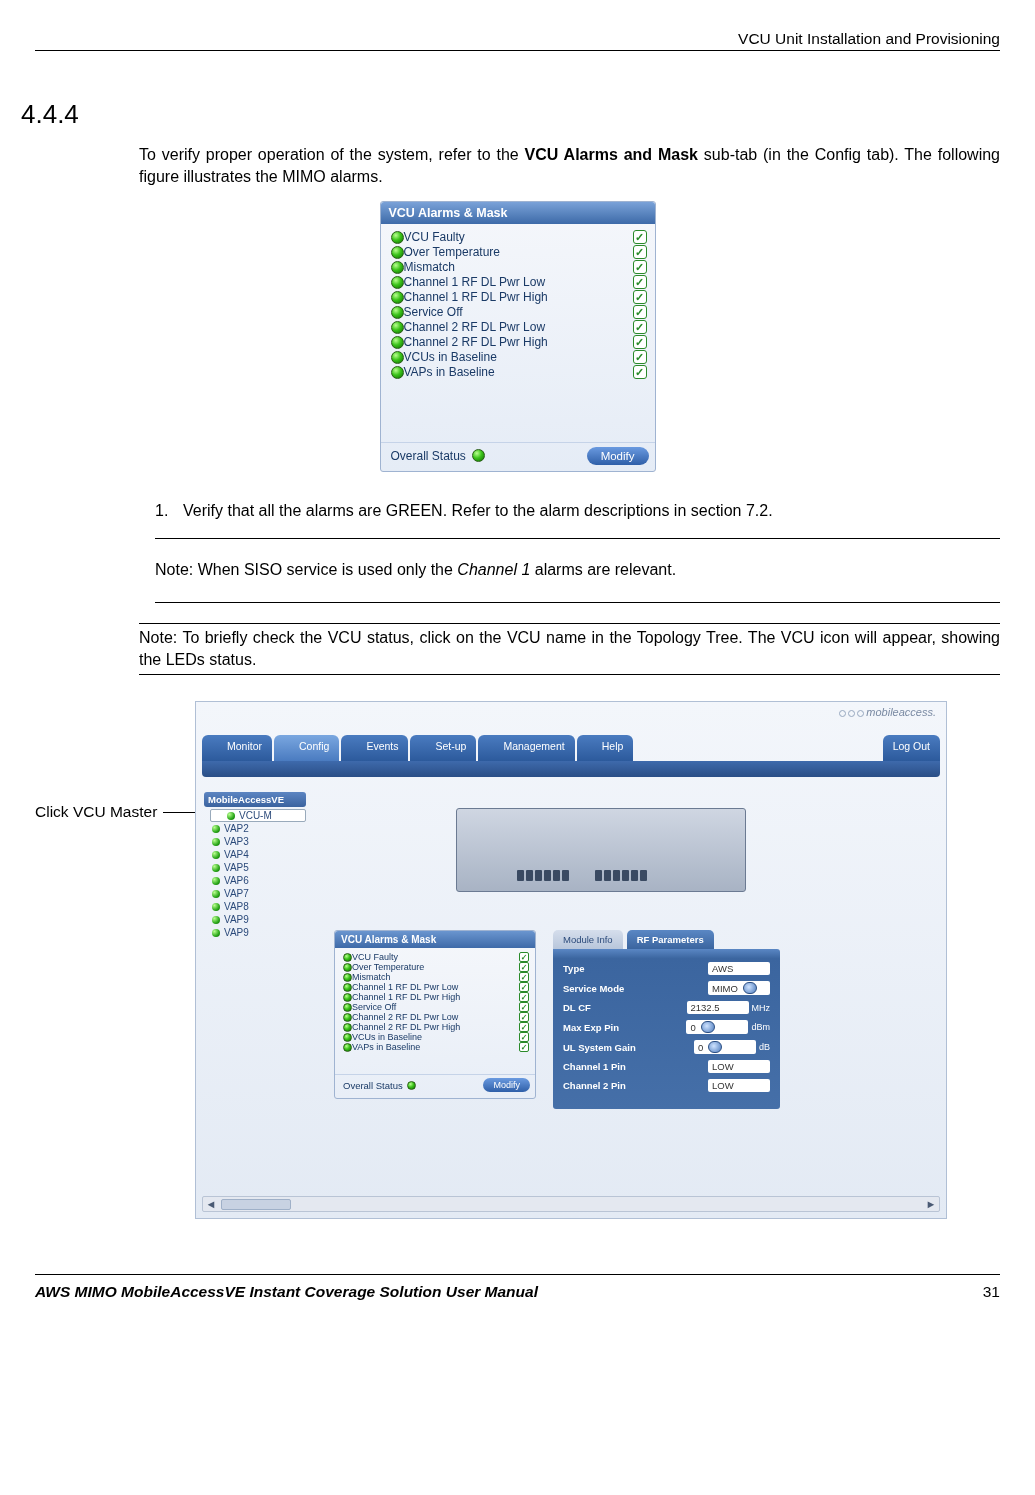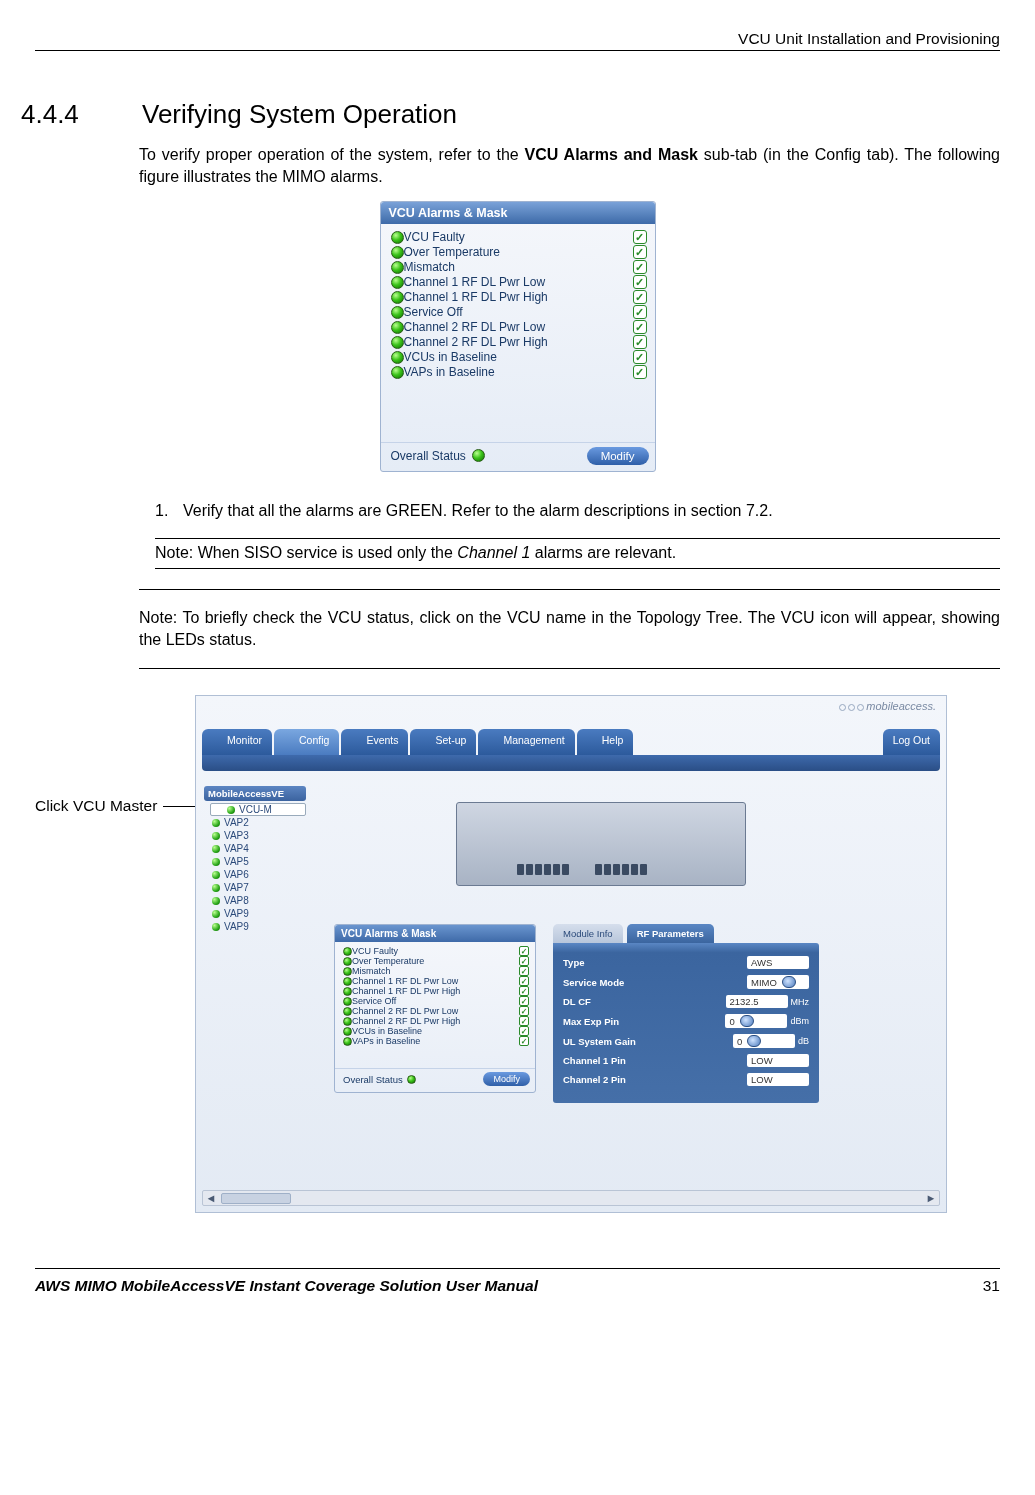--- a/index.html
+++ b/index.html
@@ -83,29 +83,29 @@
     font-family: inherit;
   }
 
   .numbered { margin: 0 0 16px 120px; display:flex; line-height:1.4; }
   .numbered .num { width: 28px; }
 
   .note-box {
     margin: 0 0 20px 120px;
     border-top: 1px solid #000;
     border-bottom: 1px solid #000;
-    padding: 3px 0;
+    padding: 20px 0;
     line-height: 1.4;
     text-align: justify;
   }
   .note-box2 {
     margin: 10px 0 26px 104px;
     border-top: 1px solid #000;
     border-bottom: 1px solid #000;
-    padding: 17px 0;
+    padding: 3px 0;
     line-height: 1.4;
     text-align: justify;
   }
 
   
   .shot2-wrap { display:flex; align-items:flex-start; margin-left: 0; }
   .annot-col { width: 160px; font-size: 15.5px; padding-top: 102px; text-align:left; }
   .annot-line { display:flex; align-items:center; white-space:nowrap; }
   .annot-dash {
     flex:1; border-top:1px solid #000; margin-left:6px; min-width:25px;
@@ -179,21 +179,21 @@
   .lp1 .alarm-row { padding:0; }
   .lp1 .alarm-label { font-size:9px; }
   .lp1 .led { width:9px; height:9px; }
   .lp1 .cb { width:10px; height:10px; font-size:8px; border-width:1.2px; border-radius:2px;}
   .lp1 .panel1-list { padding:4px 6px 0 8px; }
   .lp1 .panel1-footer { border-top:1px solid #c5d3e8; margin-top:22px; padding:3px 5px 2px 8px;}
   .lp1 .overall { font-size:9.5px; gap:4px;}
   .lp1 .modify-btn { font-size:9px; padding:2px 10px; }
 
   .lp2 {
-    position:absolute; left:357px; top:228px; width:266px;
+    position:absolute; left:357px; top:228px; width:227px;
   }
   .lp2-tabs { display:flex; gap:4px; }
   .lp2-tab {
     background: linear-gradient(#d5deec,#b8c6db); color:#2b4a7a;
     font-size:9.5px; padding:4px 10px; border-radius:5px 5px 0 0;
   }
   .lp2-tab.sel { background: linear-gradient(#5a87c4,#3b659f); color:#fff; font-weight:bold; }
   .lp2-body {
     background: linear-gradient(#5a87c4,#3b659f 6%, #3b659f 6%, #456fa8 100%);
     border-radius: 0 3px 3px 3px; padding: 10px 10px 14px 10px;
@@ -228,21 +228,20 @@
   .footer-right { font-size:15.5px; }
 </style>
 </head>
 <body>
 
 <div class="header-right">VCU Unit Installation and Provisioning</div>
 <hr class="page-rule">
 
 <div class="section-heading">
   <span class="sec-num">4.4.4</span>
-  <span>Verifying System Operation</span>
 </div>
 
 <p class="body-text">
   <span>To verify proper operation of the system, refer to the </span><span class="bold">VCU Alarms and Mask</span><span> sub-tab (in the Config tab). The following figure illustrates the MIMO alarms.</span>
 </p>
 
 <div class="panel-center">
   <div class="panel1">
     <div class="panel1-header">VCU Alarms &amp; Mask</div>
     <div class="panel1-list">

